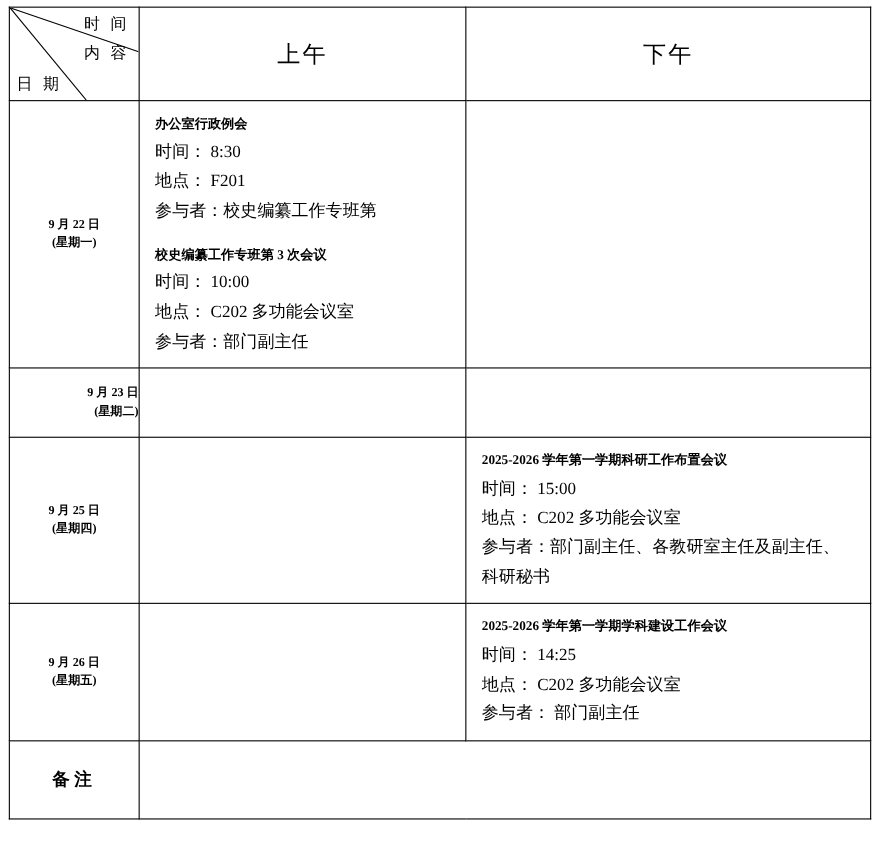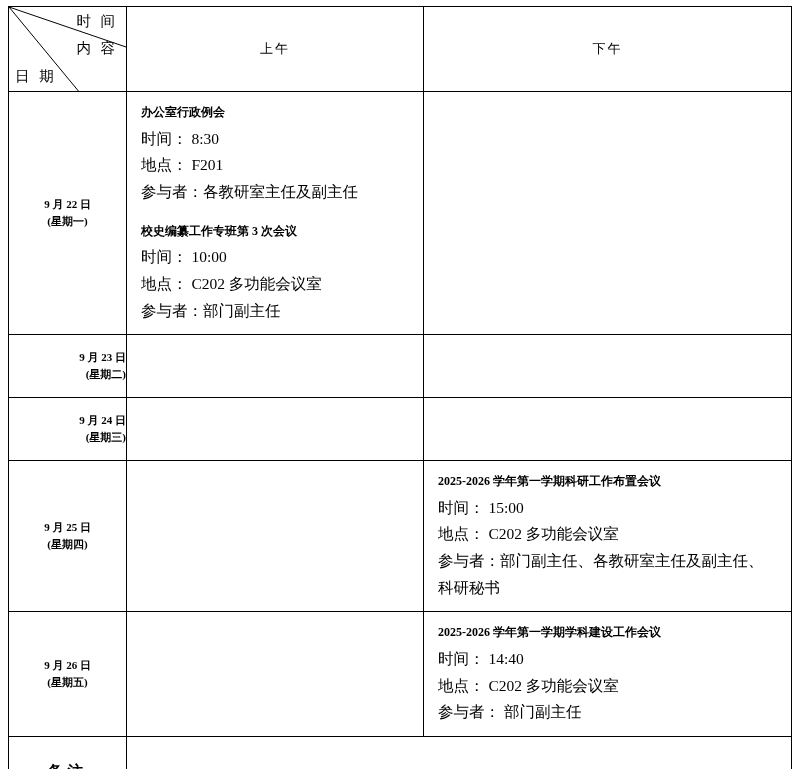--- a/index.html
+++ b/index.html
@@ -55,21 +55,21 @@
     white-space: nowrap;
   }
   .lbl-time    { top: 5px;  right: 8px; }
   .lbl-content { top: 32px; right: 8px; }
   .lbl-date    { bottom: 5px; left: 6px; text-align: center; }
 
   .hdr-main {
     height: 84px;
     text-align: center;
     vertical-align: middle !important;
-    font-size: 13px;
+    font-size: 21px;
   }
   .hdr-main span { letter-spacing: 2px; }
 
   
   .daycell {
     text-align: center;
     vertical-align: middle !important;
     font-weight: bold;
     font-size: 11px;
     line-height: 1.6;
@@ -138,47 +138,39 @@
 
       <tr>
         <td class="daycell">
           <span class="d1">9 月 22 日</span>
           <span class="d2">(星期一)</span>
         </td>
         <td class="content">
           <div class="ev-title">办公室行政例会</div>
           <div class="ev-line">时间： 8:30</div>
           <div class="ev-line">地点： F201</div>
-          <div class="ev-line">参与者：各教研室主任及副主任</div>
+          <div class="ev-line">参与者：校史编纂工作专班第</div>
           <div class="spacer"></div>
           <div class="ev-title">校史编纂工作专班第 3 次会议</div>
           <div class="ev-line">时间： 10:00</div>
           <div class="ev-line">地点： C202 多功能会议室</div>
           <div class="ev-line">参与者：部门副主任</div>
         </td>
         <td class="content"></td>
       </tr>
 
       <tr class="row-small">
         <td class="daycell">
           <span class="d1">9 月 23 日</span>
           <span class="d2">(星期二)</span>
         </td>
         <td class="content"></td>
         <td class="content"></td>
       </tr>
 
-      <tr class="row-small">
-        <td class="daycell">
-          <span class="d1">9 月 24 日</span>
-          <span class="d2">(星期三)</span>
-        </td>
-        <td class="content"></td>
-        <td class="content"></td>
-      </tr>
 
       <tr>
         <td class="daycell">
           <span class="d1">9 月 25 日</span>
           <span class="d2">(星期四)</span>
         </td>
         <td class="content"></td>
         <td class="content">
           <div class="ev-title">2025-2026  学年第一学期科研工作布置会议</div>
           <div class="ev-line">时间： 15:00</div>
@@ -189,21 +181,21 @@
       </tr>
 
       <tr>
         <td class="daycell">
           <span class="d1">9 月 26 日</span>
           <span class="d2">(星期五)</span>
         </td>
         <td class="content"></td>
         <td class="content">
           <div class="ev-title">2025-2026 学年第一学期学科建设工作会议</div>
-          <div class="ev-line">时间： 14:40</div>
+          <div class="ev-line">时间： 14:25</div>
           <div class="ev-line">地点： C202 多功能会议室</div>
           <div class="ev-line">参与者： 部门副主任</div>
         </td>
       </tr>
 
       <tr class="row-note">
         <td class="notelabel">备注</td>
         <td class="noteblank content" colspan="2"></td>
       </tr>
     </tbody>

